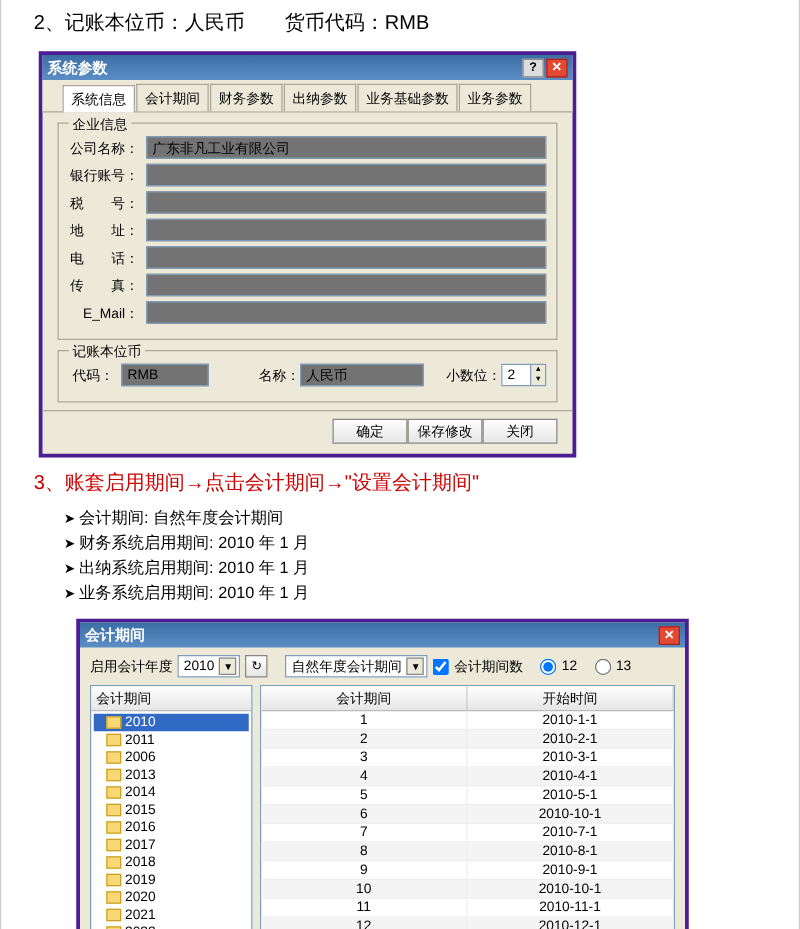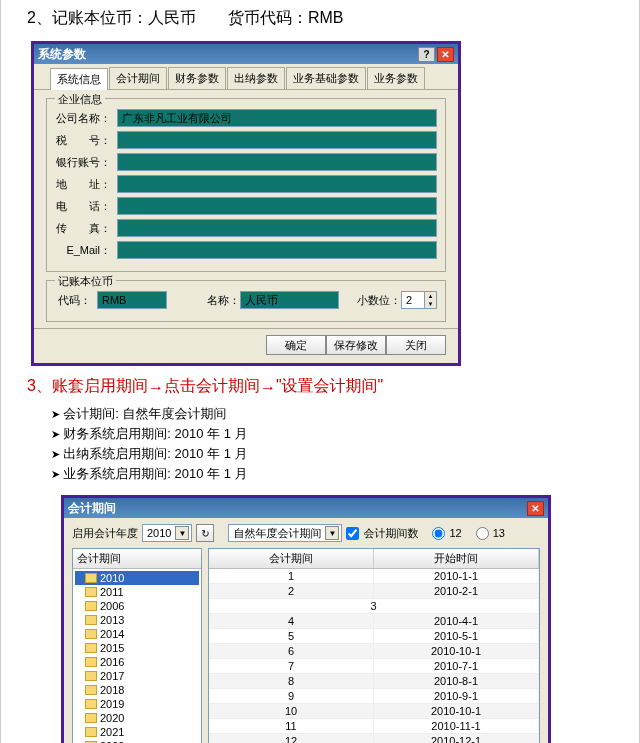--- a/index.html
+++ b/index.html
@@ -23,21 +23,21 @@
   
   .tabs { display: flex; background: #ece9d8; border-bottom: 1px solid #aca899; padding: 3px 4px 0 16px; gap: 0; }
   .tab { padding: 3px 6px; border: 1px solid #aca899; border-bottom: none; background: #ece9d8; font-size: 11px; margin-right: 1px; }
   .tab.active { background: #fff; position: relative; top: 1px; }
 
   
   .groupbox { border: 1px solid #aca899; margin: 8px 12px 6px 12px; padding: 6px 8px 8px 8px; background: #ece9d8; position: relative; }
   .groupbox .legend { position: absolute; top: -7px; left: 8px; background: #ece9d8; padding: 0 3px; font-size: 11px; }
   .row { display: flex; align-items: center; margin: 4px 0; font-size: 11px; }
   .lbl { width: 56px; text-align: right; margin-right: 6px; }
-  .txt { flex: 1; height: 18px; border: 1px solid #7f9db9; background: #0f766e; padding: 0 4px; font-size: 11px; }
+  .txt { flex: 1; height: 18px; border: 1px solid #7f9db9; background: #737373; padding: 0 4px; font-size: 11px; }
   .txt.short { flex: none; width: 70px; }
   .txt.short2 { flex: none; width: 99px; }
   .spin { width: 36px; height: 18px; border: 1px solid #7f9db9; background: #fff; display: inline-flex; align-items: center; justify-content: space-between; padding: 0 0 0 4px; font-size: 11px; }
   .spinbtns { display: flex; flex-direction: column; }
   .spinbtns span { width: 12px; height: 8px; border-left: 1px solid #7f9db9; font-size: 6px; line-height: 8px; text-align: center; background: #ece9d8; }
 
   .btnbar { display: flex; justify-content: flex-end; gap: 0; padding: 6px 12px 8px 12px; border-top: 1px solid #aca899; }
   .btn { min-width: 60px; height: 20px; border: 1px solid #888; background: linear-gradient(#fefefe,#e6e6e6); font-size: 11px; }
 
   
@@ -83,25 +83,25 @@
       <div class="tab">业务参数</div>
     </div>
 
     <div class="groupbox">
       <span class="legend">企业信息</span>
       <div class="row">
           <span class="lbl">公司名称：</span>
           <input class="txt" value="广东非凡工业有限公司" style="">
         </div>
       <div class="row">
+          <span class="lbl">银行账号：</span>
+          <input class="txt" style="">
+        </div>
+      <div class="row">
           <span class="lbl">税　　号：</span>
-          <input class="txt" style="">
-        </div>
-      <div class="row">
-          <span class="lbl">银行账号：</span>
           <input class="txt" style="">
         </div>
       <div class="row">
           <span class="lbl">地　　址：</span>
           <input class="txt" style="">
         </div>
       <div class="row">
           <span class="lbl">电　　话：</span>
           <input class="txt" style="">
         </div>
@@ -243,20 +243,21 @@
             <div class="tr">
               <div class="td">1</div>
               <div class="td">2010-1-1</div>
             </div>
             <div class="tr">
               <div class="td">2</div>
               <div class="td">2010-2-1</div>
             </div>
             <div class="tr">
               <div class="td">3</div>
+              <div class="td">2010-3-1</div>
             </div>
             <div class="tr">
               <div class="td">4</div>
               <div class="td">2010-4-1</div>
             </div>
             <div class="tr">
               <div class="td">5</div>
               <div class="td">2010-5-1</div>
             </div>
             <div class="tr">

